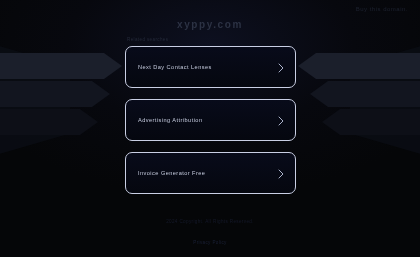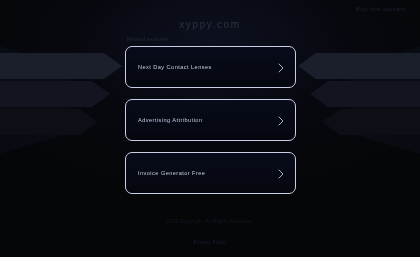--- a/index.html
+++ b/index.html
@@ -91,21 +91,21 @@
   
   .domain-title {
     position: absolute;
     top: 19px;
     left: 0;
     width: 100%;
     text-align: center;
     font-size: 10px;
     letter-spacing: 1.6px;
     color: #2c3244;
-    font-weight: 400;
+    font-weight: 700;
   }
 
   
   .content {
     position: absolute;
     top: 37px;
     left: 125px;
     width: 171px;
   }
   .related-label {

